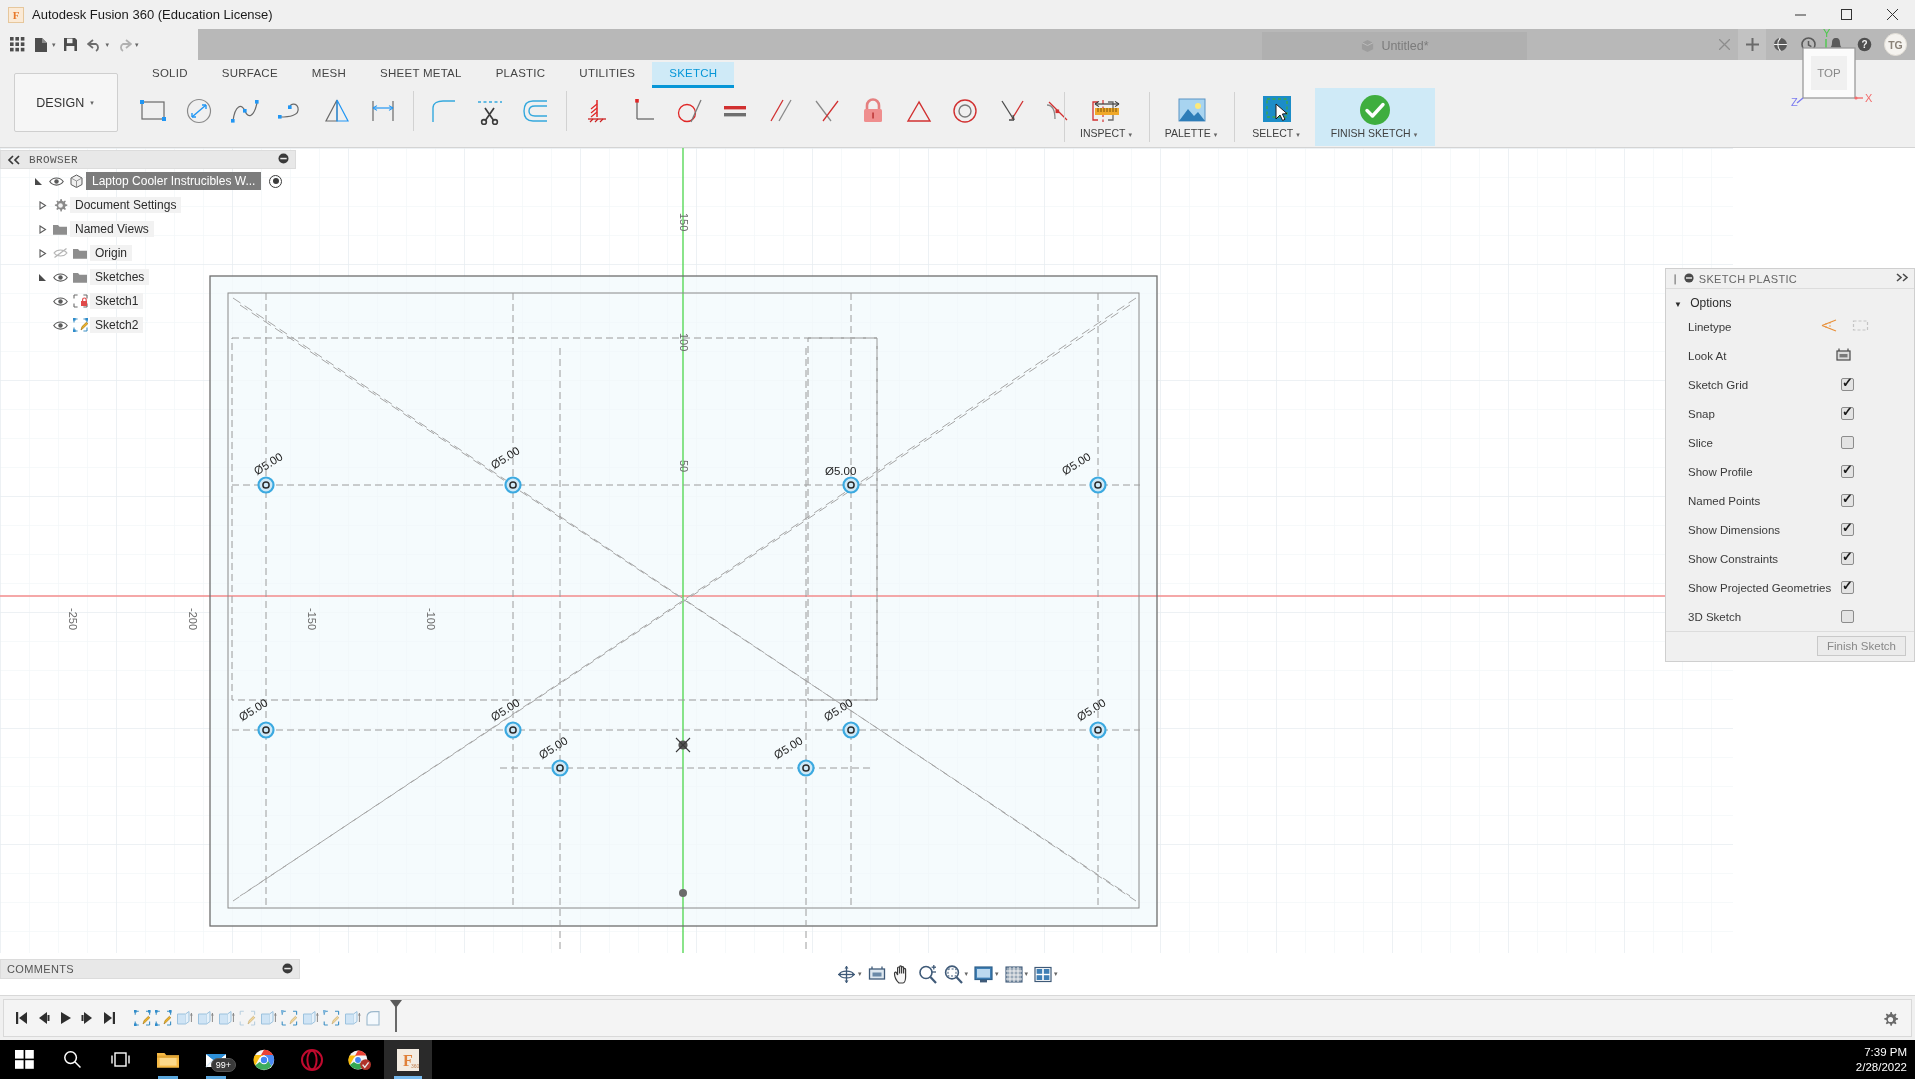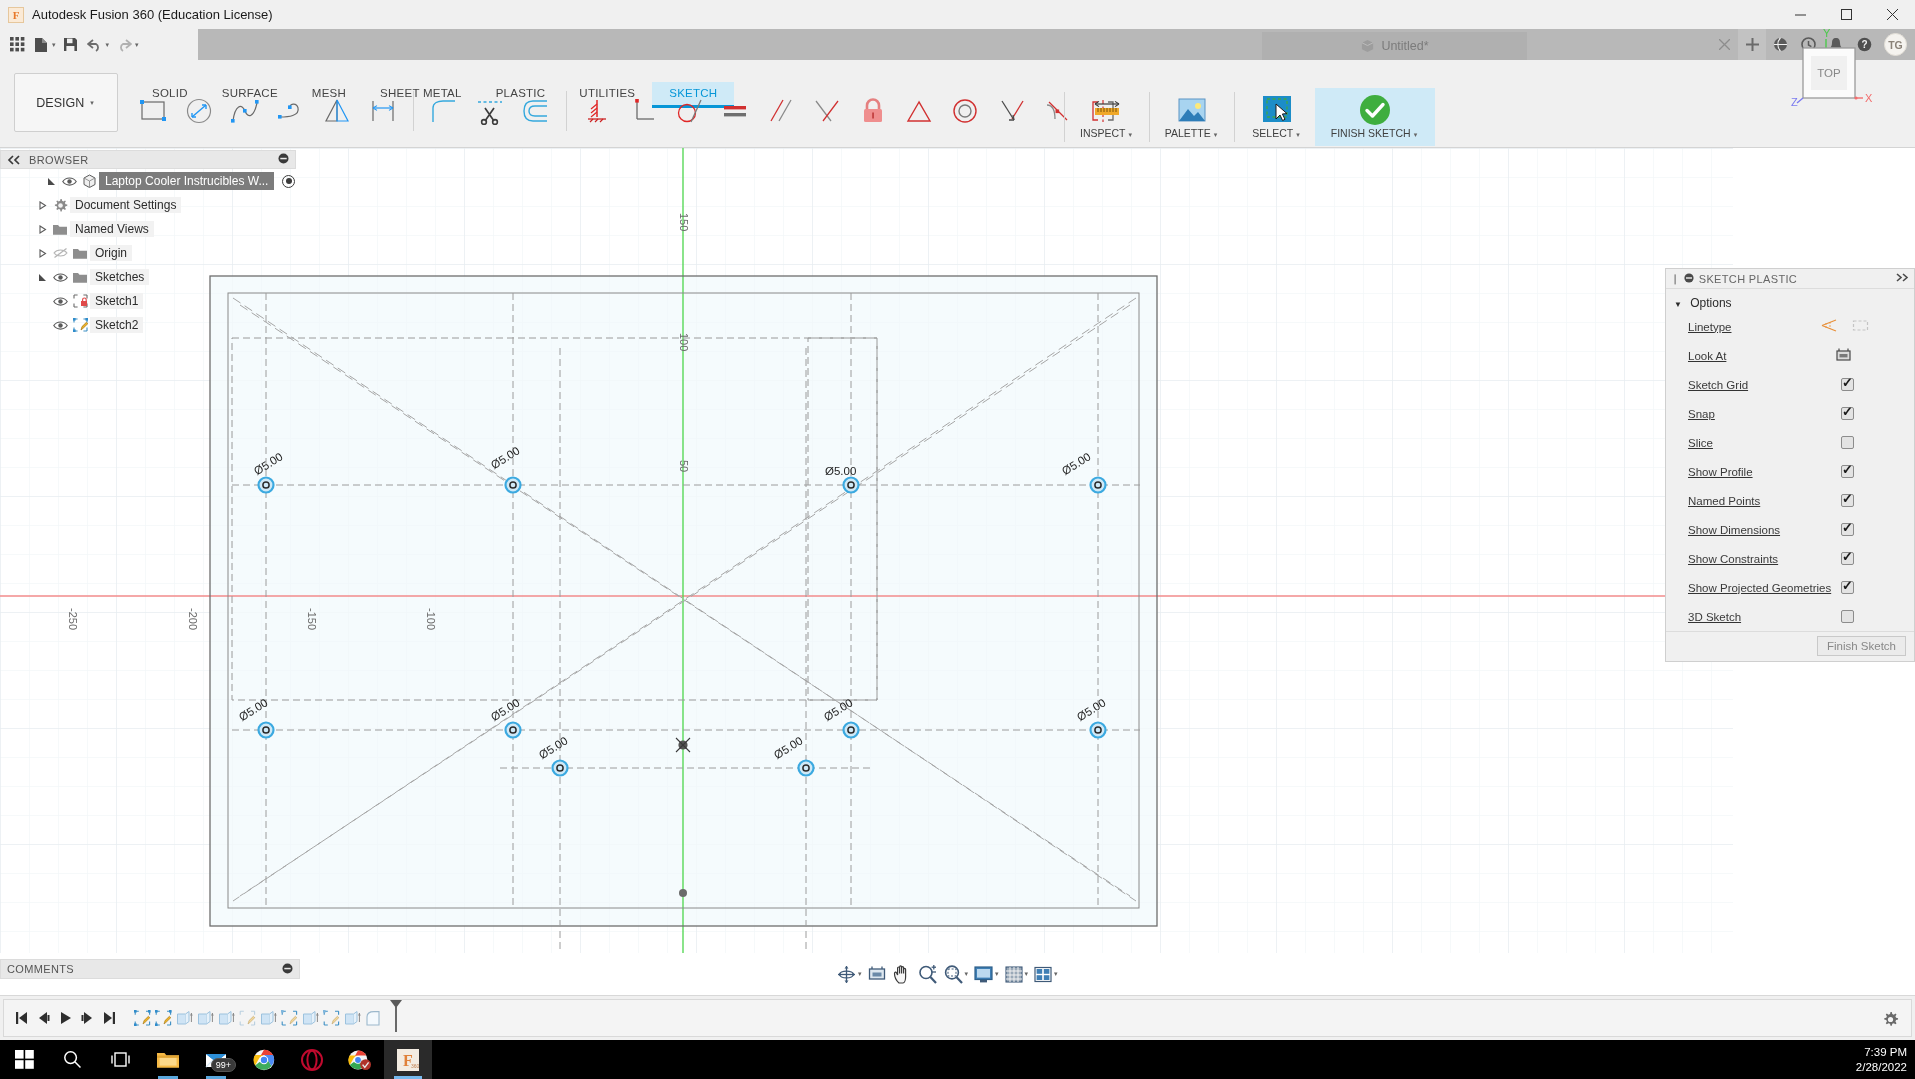--- a/index.html
+++ b/index.html
@@ -79,21 +79,21 @@
     background: #f0f0f0; border-bottom: 1px solid #d4d4d4;
   }
   .design-btn {
     position: absolute; left: 14px; top: 13px; width: 104px; height: 59px;
     background: #f6f6f6; border: 1px solid #cfcfcf; border-radius: 2px;
     display: flex; align-items: center; justify-content: center;
     font-size: 12.5px; color: #333;
   }
   .wstabs {
     position: absolute; left: 135px; top: 2px; height: 26px;
-    display: flex; align-items: flex-start; margin-top: 20px;
+    display: flex; align-items: flex-start;
   }
   .wstab {
     padding: 5px 17px 0 17px; height: 26px; font-size: 11.5px; color: #444;
     letter-spacing: .25px; text-align: center;
   }
   .wstab.on {
     background: #cfeaf7; color: #0696d7; border-bottom: 3px solid #0696d7;
     height: 26px;
   }
 
@@ -126,28 +126,28 @@
   .gridcanvas { position: absolute; inset: 0; }
 
   
   .browser {
     position: absolute; top: 150px; left: 0; width: 300px; font-size: 12px; color: #2b2b2b;
   }
   .br-head {
     height: 19px; background: #e8e8e8; display: flex; align-items: center;
     padding: 0 6px; width: 296px; border: 1px solid #dcdcdc;
   }
-  .br-head .lbl { font-size: 11px; color: #555; letter-spacing: .4px; margin-left: 8px; }
+  .br-head .lbl { font-size: 11px; color: #555; letter-spacing: .4px; margin-left: 8px; font-family: Liberation Mono, monospace; }
   .br-head .mini { margin-left: auto; font-size: 12px; color: #444; }
   .trow { display: flex; align-items: center; height: 24px; padding-left: 18px; }
   .trow .arw { width: 16px; font-size: 9px; color: #555; display: flex; align-items: center; justify-content: center; }
   .trow .eye { width: 20px; display: flex; align-items: center; justify-content: center; }
   .trow .tic { width: 20px; display: flex; align-items: center; justify-content: center; }
   .trow .tlbl { padding: 1px 5px; background: #f2f2f2; font-size: 12px; }
-  .trow.root { padding-left: 10px; margin-left: 33px; }
+  .trow.root { padding-left: 30px; }
   .trow.root .tlbl { background: #7c7c7c; color: #fff; padding: 2px 6px; }
   .trow.lvl2 { padding-left: 34px; }
   .trow.lvl3 { padding-left: 50px; }
   .radio-dot {
     width: 13px; height: 13px; border-radius: 50%; border: 1.5px solid #3c3c3c;
     margin-left: 8px; display: flex; align-items: center; justify-content: center;
   }
   .radio-dot i { width: 6px; height: 6px; border-radius: 50%; background: #3c3c3c; display: block; }
 
   
@@ -157,21 +157,21 @@
   }
   .pal-head {
     height: 20px; display: flex; align-items: center; padding: 0 5px;
     background: #f0f0f0; border-bottom: 1px solid #dcdcdc; color: #666; font-size: 11px;
     letter-spacing: .35px;
   }
   .pal-head .pgrip { color: #9a9a9a; margin-right: 4px; font-size: 10px; }
   .pal-head .pexp { margin-left: auto; color: #555; font-size: 10px; }
   .pal-sect { padding: 7px 0 2px 8px; font-size: 12px; color: #2b2b2b; }
   .pal-sect .tri { font-size: 8px; margin-right: 5px; }
-  .prow { display: flex; align-items: center; height: 29px; padding-left: 22px; text-decoration: underline; }
+  .prow { display: flex; align-items: center; height: 29px; padding-left: 22px; }
   .prow .pl { flex: 1; font-size: 11.5px; color: #3a3a3a; }
   .cb {
     width: 13px; height: 13px; background: #e3e3e3; border: 1px solid #8c8c8c;
     border-radius: 2px; margin-right: 60px; position: relative;
   }
   .cb.ck::after {
     content: "✓"; position: absolute; left: 0px; top: -4px;
     font-size: 13px; color: #1a1a1a; font-weight: bold;
   }
   .pal-foot { padding: 8px 8px 9px 0; text-align: right; border-top: 1px solid #dcdcdc; }

